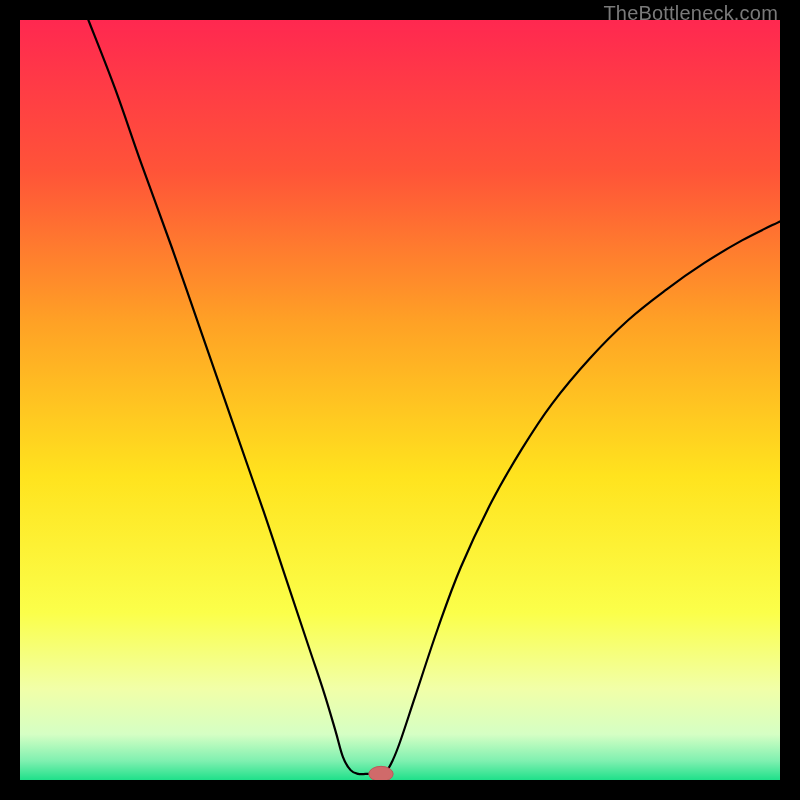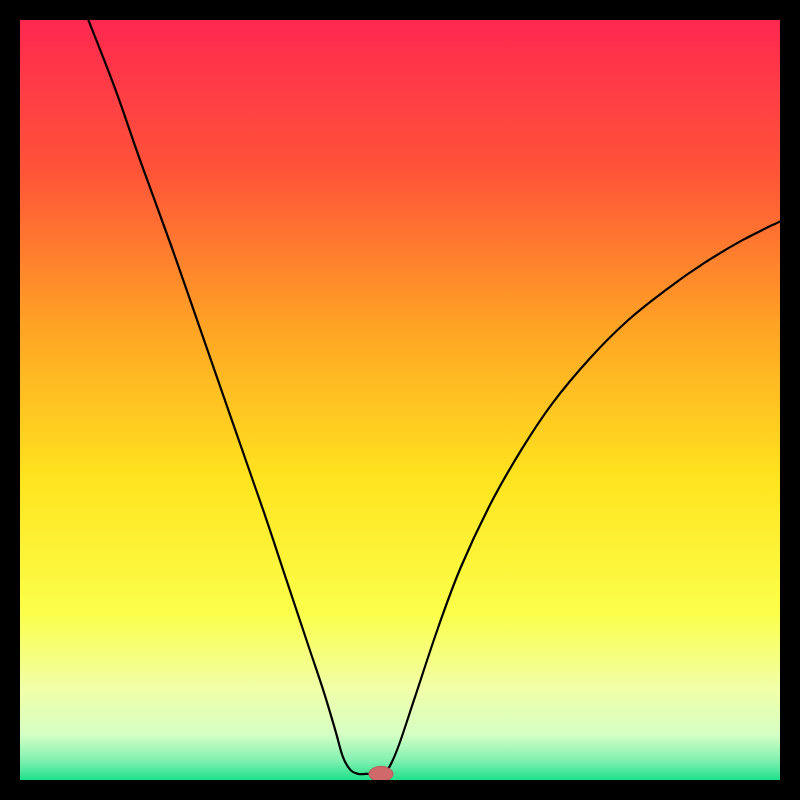--- a/index.html
+++ b/index.html
@@ -32,20 +32,21 @@
     font-size: 20px;
     font-weight: 500;
     color: #7a7a7a;
     letter-spacing: 0.2px;
   }
 </style>
 </head>
 <body>
 
 <div class="outer">
+  <div class="watermark">TheBottleneck.com</div>
   <div class="plot">
     <svg id="plot-svg" width="760" height="760" viewBox="0 0 760 760" preserveAspectRatio="none">
       <defs>
         <linearGradient id="bg-grad" x1="0" y1="0" x2="0" y2="1">
             <stop offset="0.00%" stop-color="#ff2850"></stop>
             <stop offset="20.00%" stop-color="#ff5438"></stop>
             <stop offset="40.00%" stop-color="#ffa225"></stop>
             <stop offset="60.00%" stop-color="#ffe31e"></stop>
             <stop offset="78.00%" stop-color="#fbff4a"></stop>
             <stop offset="88.00%" stop-color="#f1ffa8"></stop>

